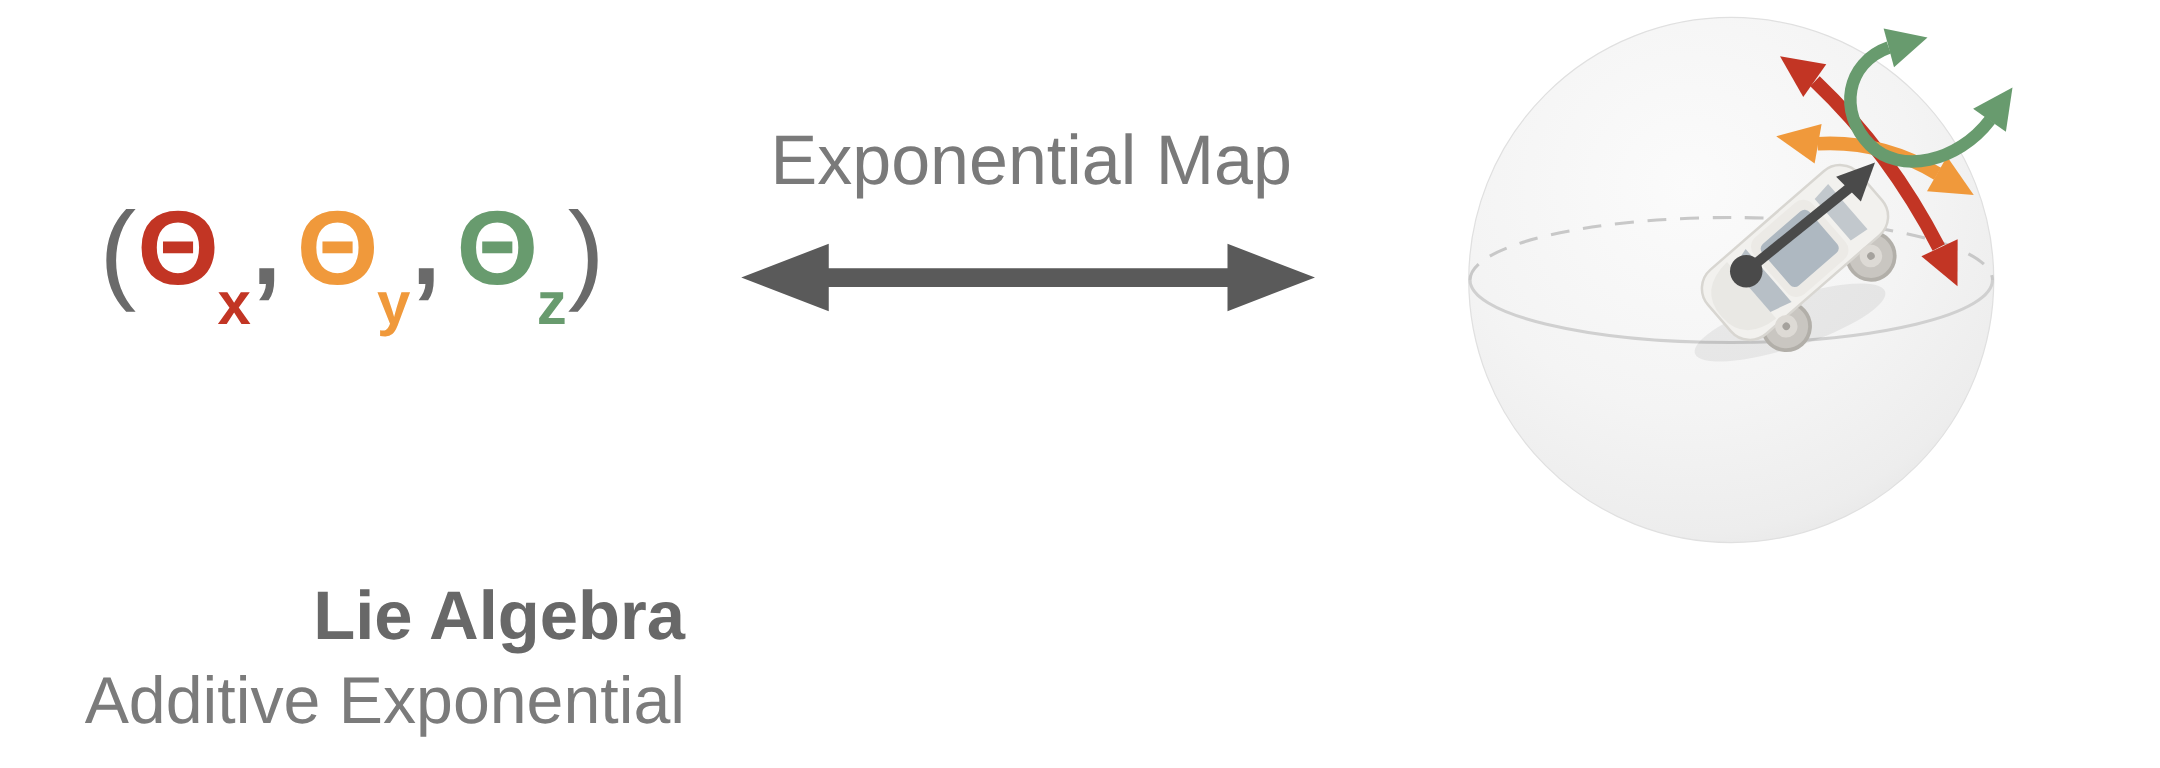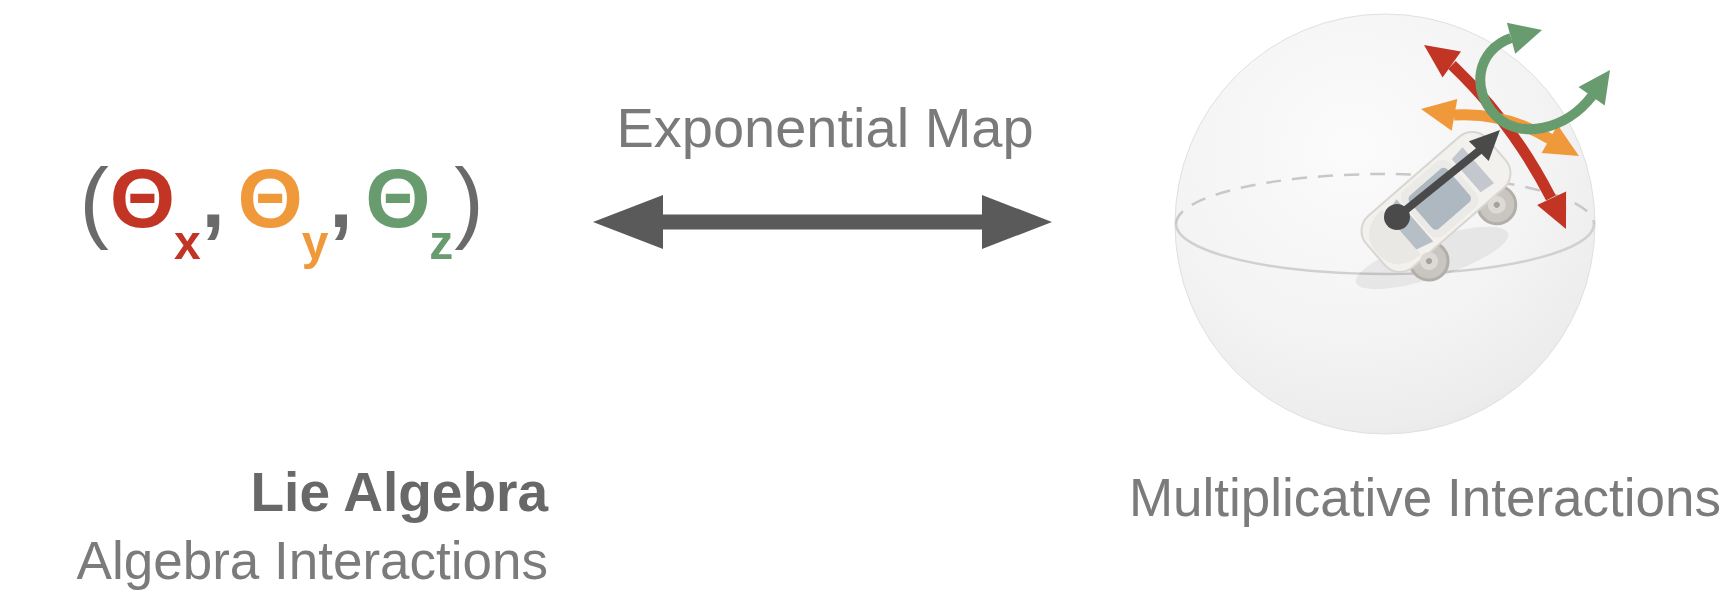--- a/index.html
+++ b/index.html
@@ -95,20 +95,19 @@
   </svg>
 
   <div class="formula">
     <span class="paren">(</span><span style="color: rgb(194, 53, 36);">Θ</span><span class="sub" style="color: rgb(194, 53, 36);">x</span><span class="comma">,</span><span style="color: rgb(240, 153, 59);">Θ</span><span class="sub" style="color: rgb(240, 153, 59);">y</span><span class="comma">,</span><span style="color: rgb(104, 155, 110);">Θ</span><span class="sub" style="color: rgb(104, 155, 110);">z</span><span class="paren">)</span>
   </div>
 
   <div class="exp-label">Exponential Map</div>
 
   <div class="caption left">
     <div class="title">Lie Algebra</div>
-    <div class="subtitle">Algebra Interactions</div>
+    <div class="subtitle">Additive Exponential</div>
   </div>
 
   <div class="caption right">
-    <div class="subtitle">Multiplicative Interactions</div>
   </div>
 
 </div>
 
 </body></html>

